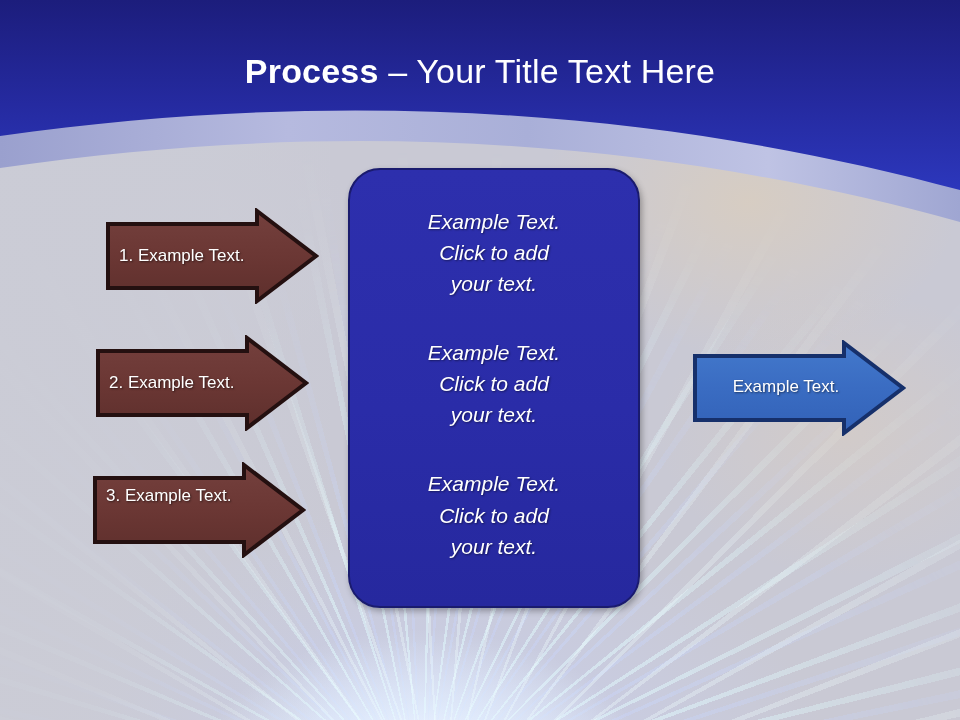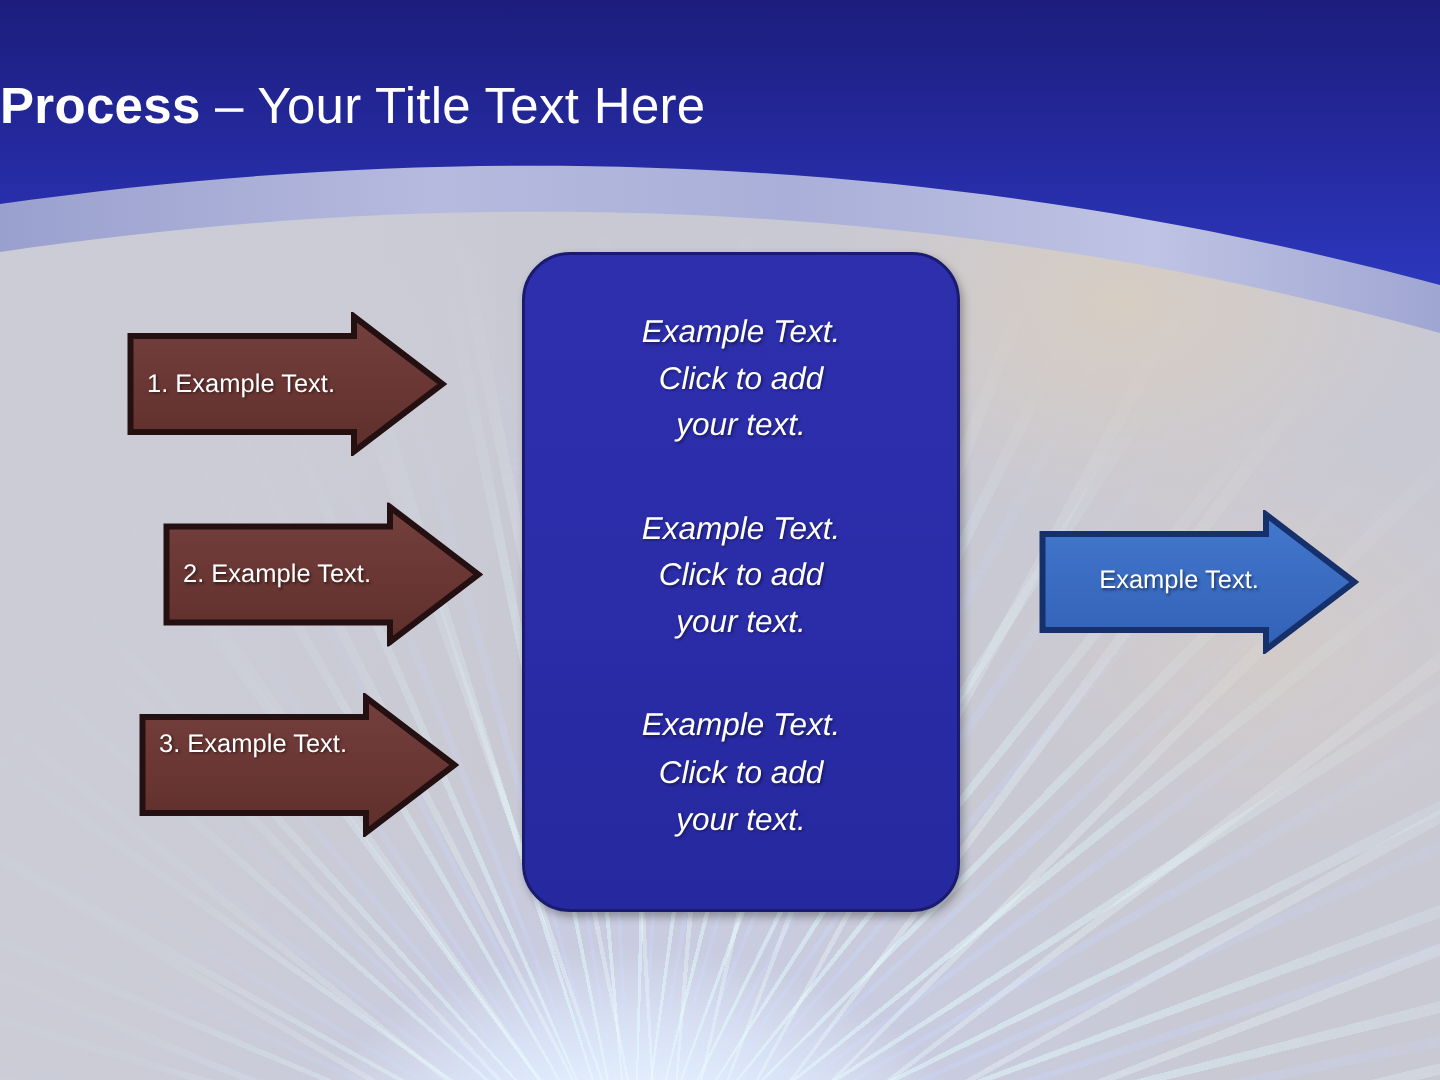--- a/index.html
+++ b/index.html
@@ -82,20 +82,21 @@
   .header-arc {
     position: absolute;
     left: 0; top: 0;
     width: 960px; height: 260px;
   }
 
   .title {
     position: absolute;
     left: 0; top: 52px;
     width: 960px;
+    text-align: center;
     font-size: 34px;
     color: #ffffff;
     letter-spacing: 0.2px;
     white-space: nowrap;
   }
   .title .bold { font-weight: bold; }
   .title .light { font-weight: normal; }
 
   
   .arrow {
@@ -180,35 +181,35 @@
 
     <path d="M0,0 L960,0 L960,222 C700,150 380,112 0,168 Z" fill="url(#bandGrad)"></path>
 
     <path d="M0,0 L960,0 L960,190 C700,120 380,82 0,136 Z" fill="url(#hdrGrad)"></path>
   </svg>
 
   <div class="title">
     <span class="bold">Process</span><span class="light"> – </span><span class="light">Your Title Text Here</span>
   </div>
 
-  <div class="arrow" style="left:84px; top:208px; width:214px; height:96px;">
+  <div class="arrow" style="left:105px; top:208px; width:214px; height:96px;">
     <svg width="214" height="96" viewBox="0 0 214 96">
       <defs>
         <linearGradient id="mar1" x1="0" y1="0" x2="0" y2="1">
           <stop offset="0%" stop-color="#74403D"></stop>
           <stop offset="50%" stop-color="#6B3734"></stop>
           <stop offset="100%" stop-color="#5E2F2C"></stop>
         </linearGradient>
       </defs>
       <path d="M3,16 L152,16 L152,3 L211,48 L152,93 L152,80 L3,80 Z" fill="url(#mar1)" stroke="#241010" stroke-width="4" stroke-linejoin="miter"></path>
     </svg>
     <span class="label" style="left:14px; top:38px;">1. Example Text.</span>
   </div>
 
-  <div class="arrow" style="left:108px; top:335px; width:214px; height:96px;">
+  <div class="arrow" style="left:95px; top:335px; width:214px; height:96px;">
     <svg width="214" height="96" viewBox="0 0 214 96">
       <defs>
         <linearGradient id="mar2" x1="0" y1="0" x2="0" y2="1">
           <stop offset="0%" stop-color="#74403D"></stop>
           <stop offset="50%" stop-color="#6B3734"></stop>
           <stop offset="100%" stop-color="#5E2F2C"></stop>
         </linearGradient>
       </defs>
       <path d="M3,16 L152,16 L152,3 L211,48 L152,93 L152,80 L3,80 Z" fill="url(#mar2)" stroke="#241010" stroke-width="4" stroke-linejoin="miter"></path>
     </svg>

